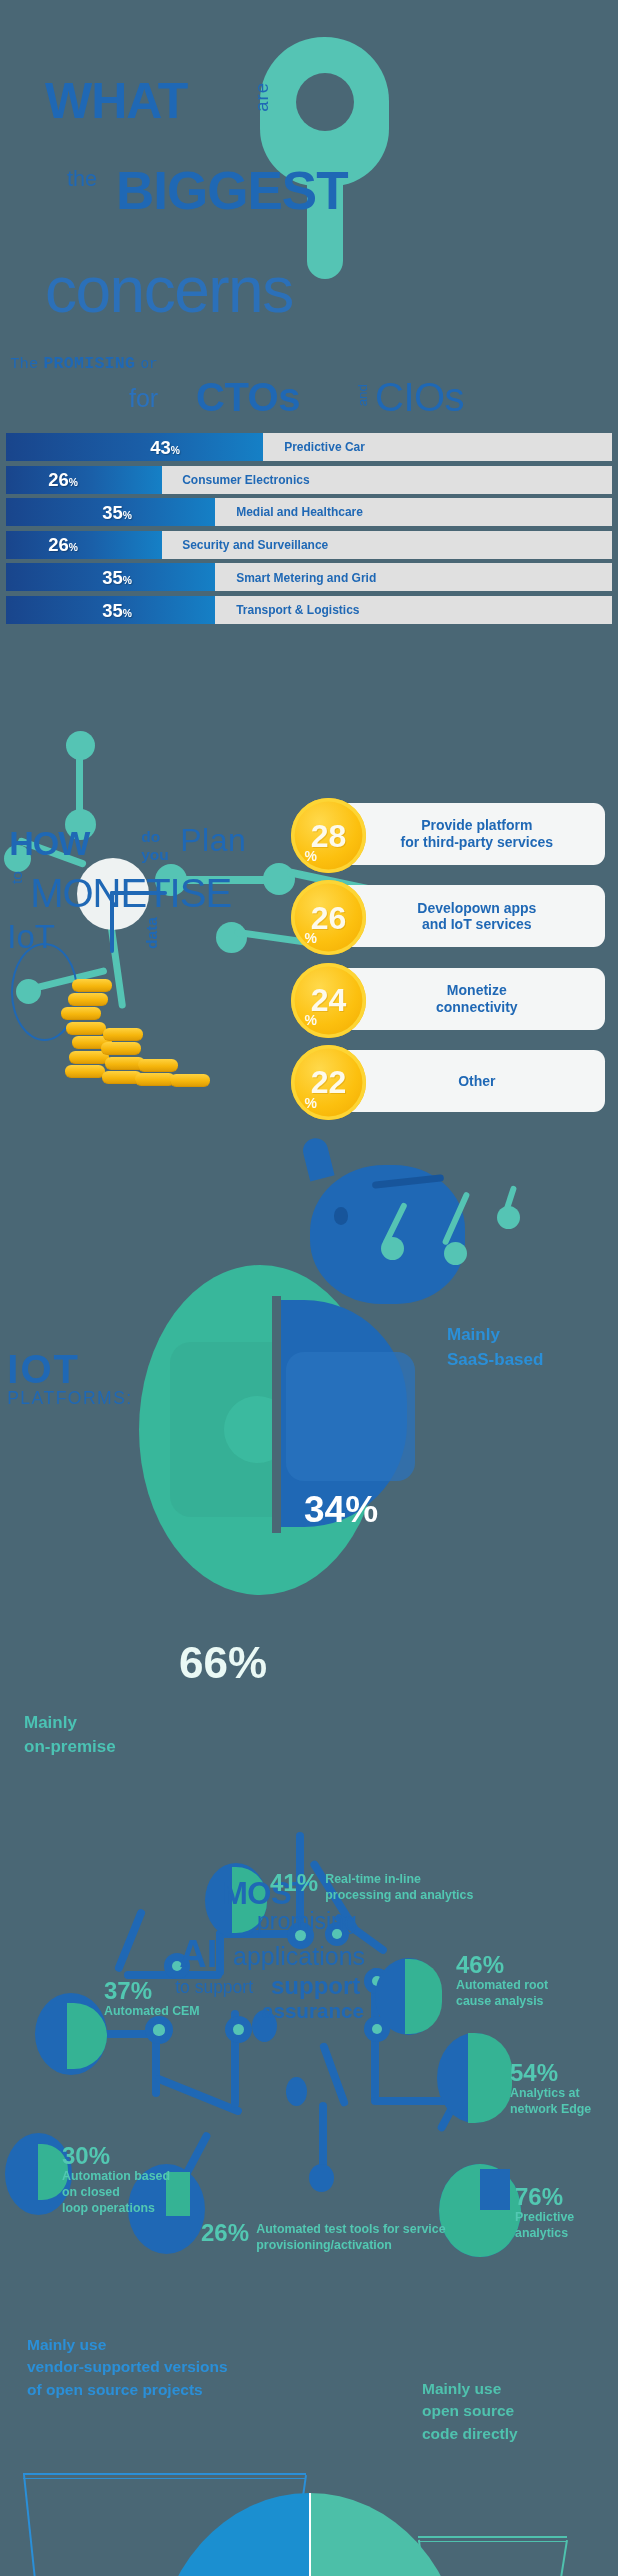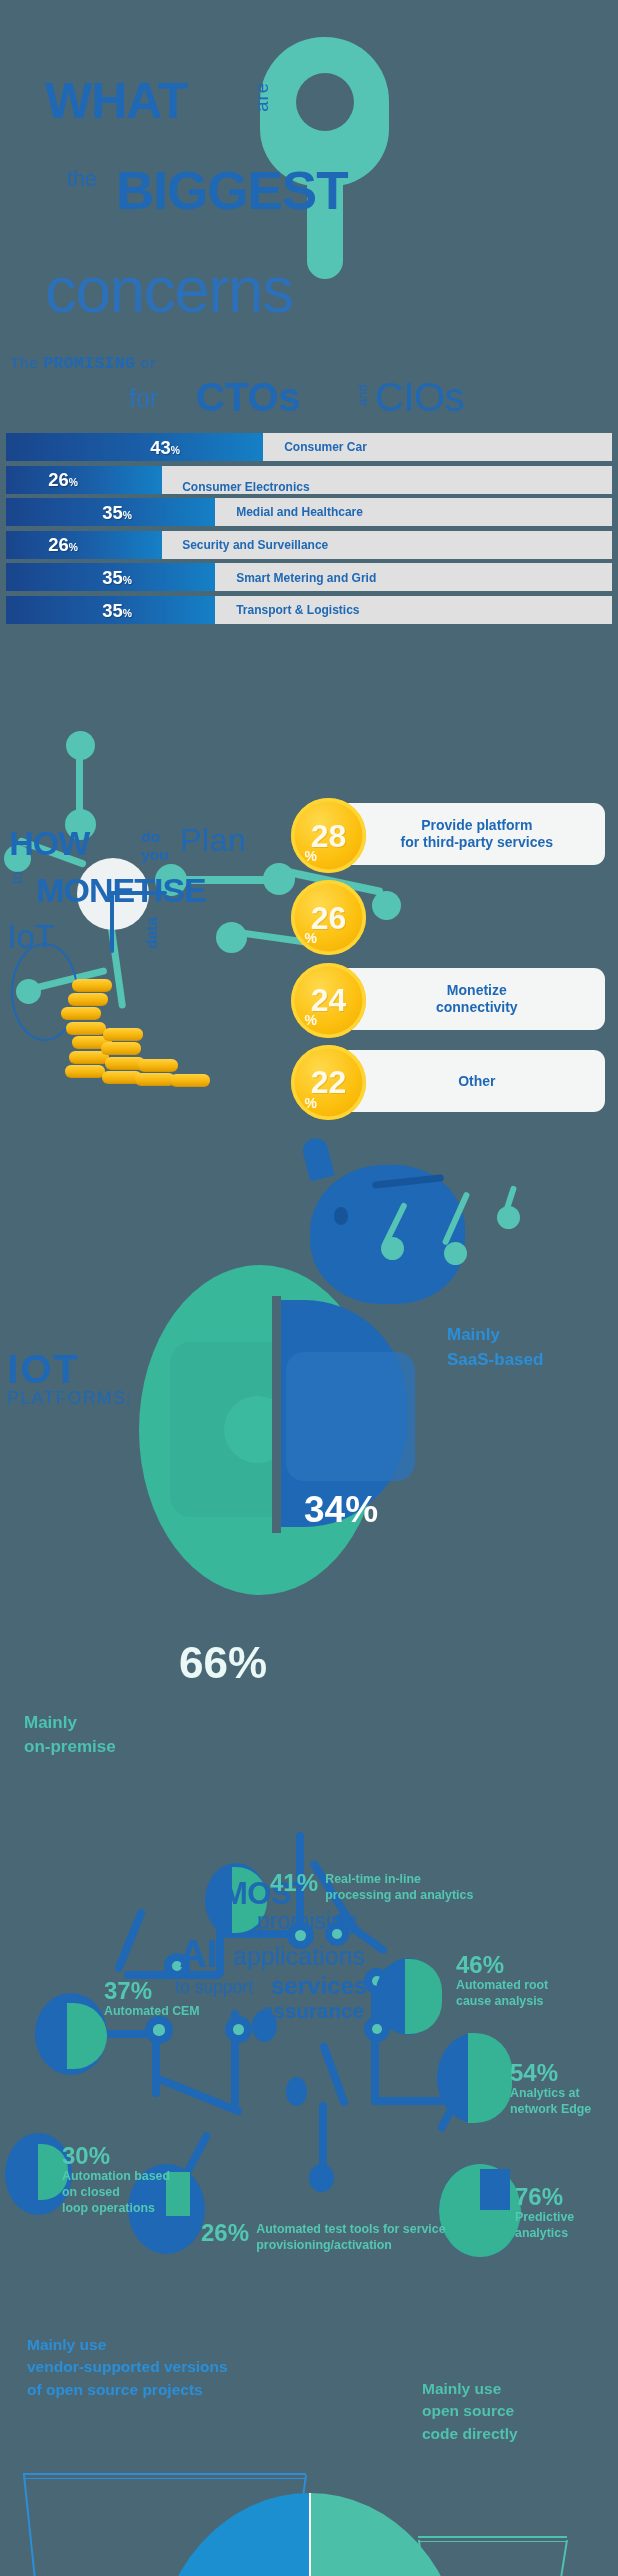--- a/index.html
+++ b/index.html
@@ -79,21 +79,21 @@
   .nodeline { position:absolute; background:#55c4b4; border-radius:6.2px; }
   .nodedot  { position:absolute; border-radius:50%; background:#55c4b4; }
   .circ-open{ position:absolute; border-radius:50%; border:2.1px solid #1f68b5; }
   .mon-title{ position:absolute; left:5.2px; top:103px; width:289px; color:#1f68b5; }
   .m-how   { position:absolute; left:4.1px; top:0;   font-size:34px; font-weight:bold; letter-spacing:-1px;}
   .m-do    { position:absolute; left:136px; top:4.1px;  font-size:15.5px; font-weight:bold;}
   .m-you   { position:absolute; left:136px; top:21.6px; font-size:15.5px; font-weight:bold;}
   .m-plan  { position:absolute; left:175px; top:-2.1px; font-size:32px; font-weight:300; letter-spacing:0.5px;}
   .m-to    { position:absolute; left:3.1px;  top:47px; font-size:15.5px; font-weight:300;
              writing-mode:vertical-rl; transform:rotate(180deg);}
-  .m-monet { position:absolute; left:31px; top:47px; font-size:34px; font-weight:bold; letter-spacing:-1px;}
+  .m-monet { position:absolute; left:25px; top:47px; font-size:40px; font-weight:normal; letter-spacing:-1px;}
   .m-iot   { position:absolute; left:2.1px;  top:94px; font-size:33px; font-weight:300;}
   .m-data  { position:absolute; left:138px; top:93px; font-size:15.5px; font-weight:bold;
              writing-mode:vertical-rl; transform:rotate(180deg);}
 
   .piggy { position:absolute; left:155px; top:222px; width:155px; height:139px;
            background:#1f68b5; border-radius:48% 46% 44% 46%; }
   .piggy-ear { position:absolute; left:-5.2px; top:-27px; width:25px; height:41px;
            background:#1f68b5; border-radius:12.4px 12.4px 0 0; transform:rotate(-14deg); }
   .piggy-eye { position:absolute; left:24px; top:42px; width:14.4px; height:17.5px;
            background:#17559b; border-radius:50%; }
@@ -230,26 +230,26 @@
         <span style="display:inline-block;width:5.2px"></span>
         <span class="w-prom">PROMISING</span>
         <span style="display:inline-block;width:5.2px"></span>
         <span class="w-or">or</span>
       </div>
     </div>
     <div class="bars" id="verticals-bars">
         <div class="bar-row">
           <div class="bar-fill" style="width: 257px;"></div>
           <div class="bar-pct" style="left: 144px;">43<i>%</i></div>
-          <div class="bar-label" style="left: 278px;">Consumer Car</div>
+          <div class="bar-label" style="left: 278px;">Predictive Car</div>
         </div>
         <div class="bar-row">
           <div class="bar-fill" style="width: 156px;"></div>
           <div class="bar-pct" style="left: 42px;">26<i>%</i></div>
-          <div class="bar-label" style="left: 176px; margin-top: 7px;">Consumer Electronics</div>
+          <div class="bar-label" style="left: 176px;">Consumer Electronics</div>
         </div>
         <div class="bar-row">
           <div class="bar-fill" style="width: 209px;"></div>
           <div class="bar-pct" style="left: 96px;">35<i>%</i></div>
           <div class="bar-label" style="left: 230px;">Medial and Healthcare</div>
         </div>
         <div class="bar-row">
           <div class="bar-fill" style="width: 156px;"></div>
           <div class="bar-pct" style="left: 42px;">26<i>%</i></div>
           <div class="bar-label" style="left: 176px;">Security and Surveillance</div>
@@ -330,20 +330,23 @@
         <div class="mon-row">
           <div class="mon-card">
             <span>Provide platform<br>for third-party services</span>
           </div>
           <div class="mon-coin">
             <b>28</b>
             <u>%</u>
           </div>
         </div>
         <div class="mon-row">
+          <div class="mon-card">
+            <span>Developown apps<br>and IoT services</span>
+          </div>
           <div class="mon-coin">
             <b>26</b>
             <u>%</u>
           </div>
         </div>
         <div class="mon-row">
           <div class="mon-card">
             <span>Monetize<br>connectivity</span>
           </div>
           <div class="mon-coin">
@@ -466,21 +469,21 @@
       <div class="blue"></div>
         <div class="green" style="left:38px;top:8.2px;width:24px;height:44px;"></div>
     </div>
 
     <div class="ai-center">
       <span class="ai-most">MOST</span>
       <span class="ai-prom">promising</span>
       <span class="ai-ai">AI</span>
       <span class="ai-apps">applications</span>
       <span class="ai-tosup">to support</span>
-      <span class="ai-serv">services</span>
+      <span class="ai-serv">support</span>
       <span class="ai-assur">assurance</span>
     </div>
 
     <div id="ai-items">
         <div class="ai-item" style="left: 270px; top: 222px; display: flex; align-items: flex-start; gap: 7.2px;">
           <div class="v">41%</div>
           <div class="t">Real-time in-line<br>processing and analytics</div>
         </div>
         <div class="ai-item" style="left: 456px; top: 304px;">
           <div class="v">46%</div>

